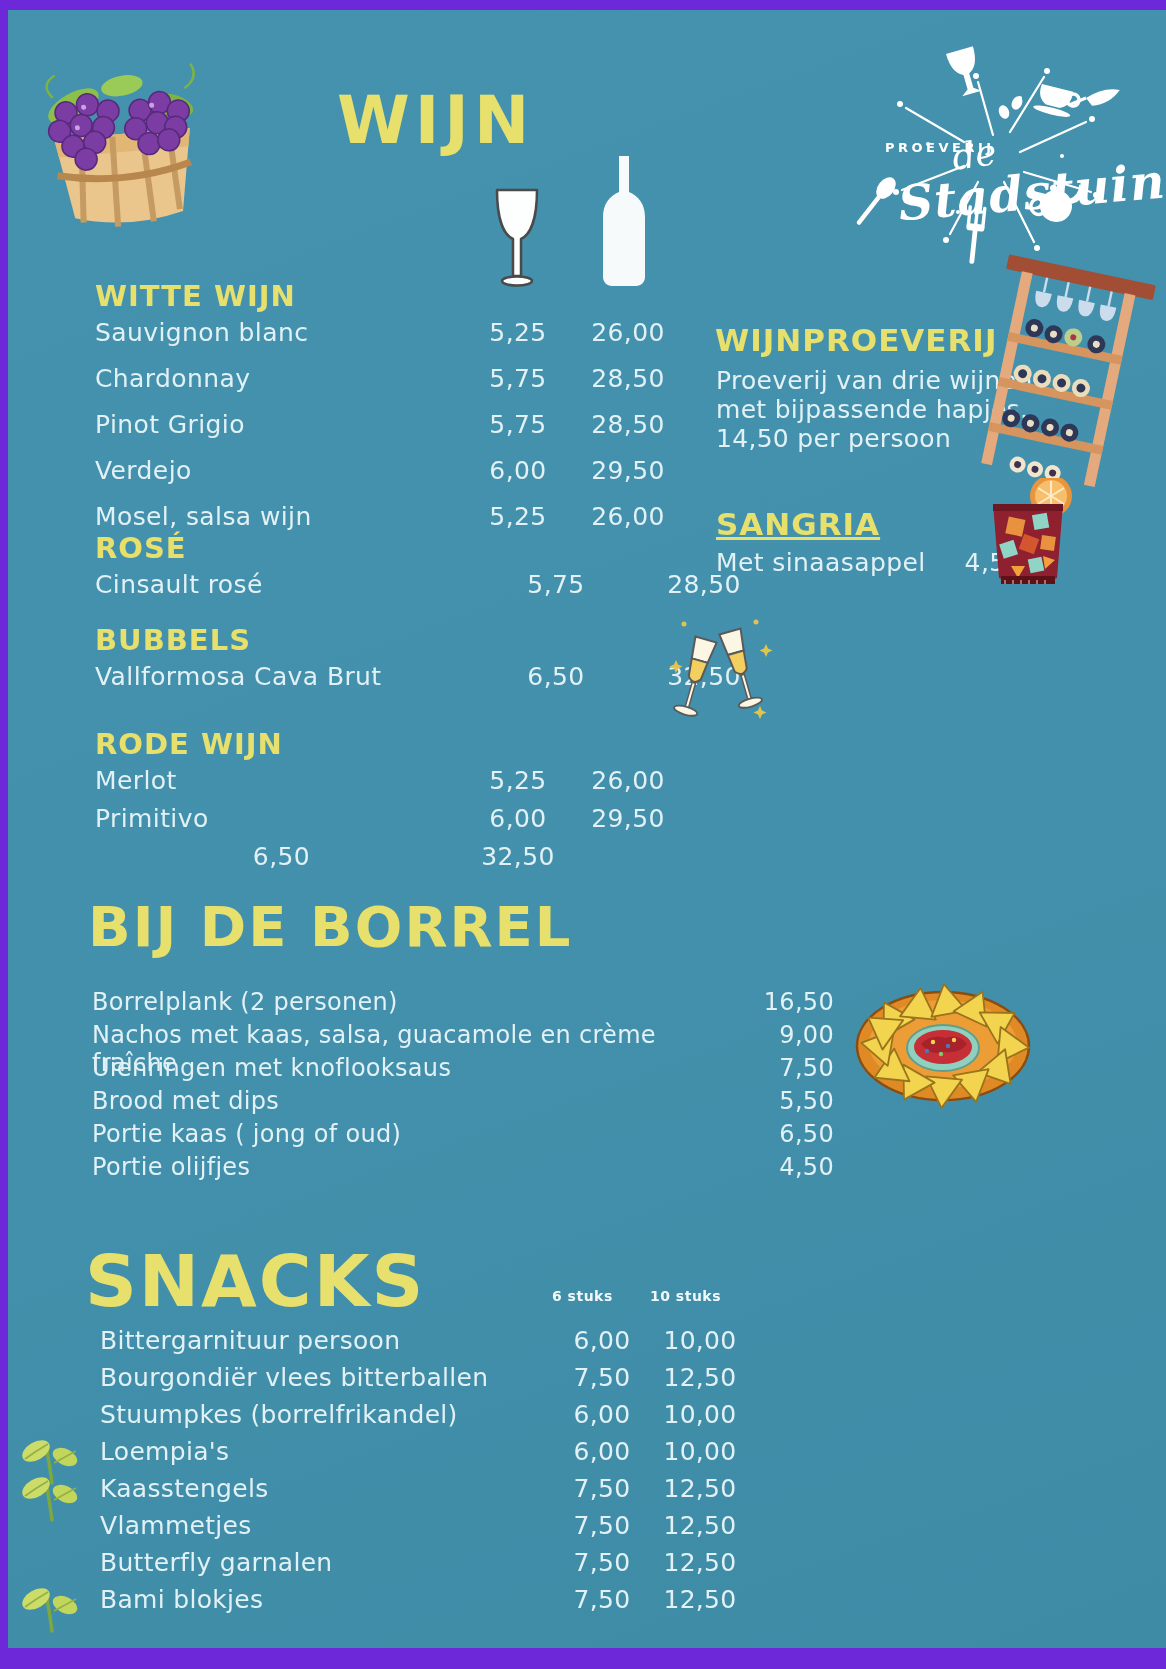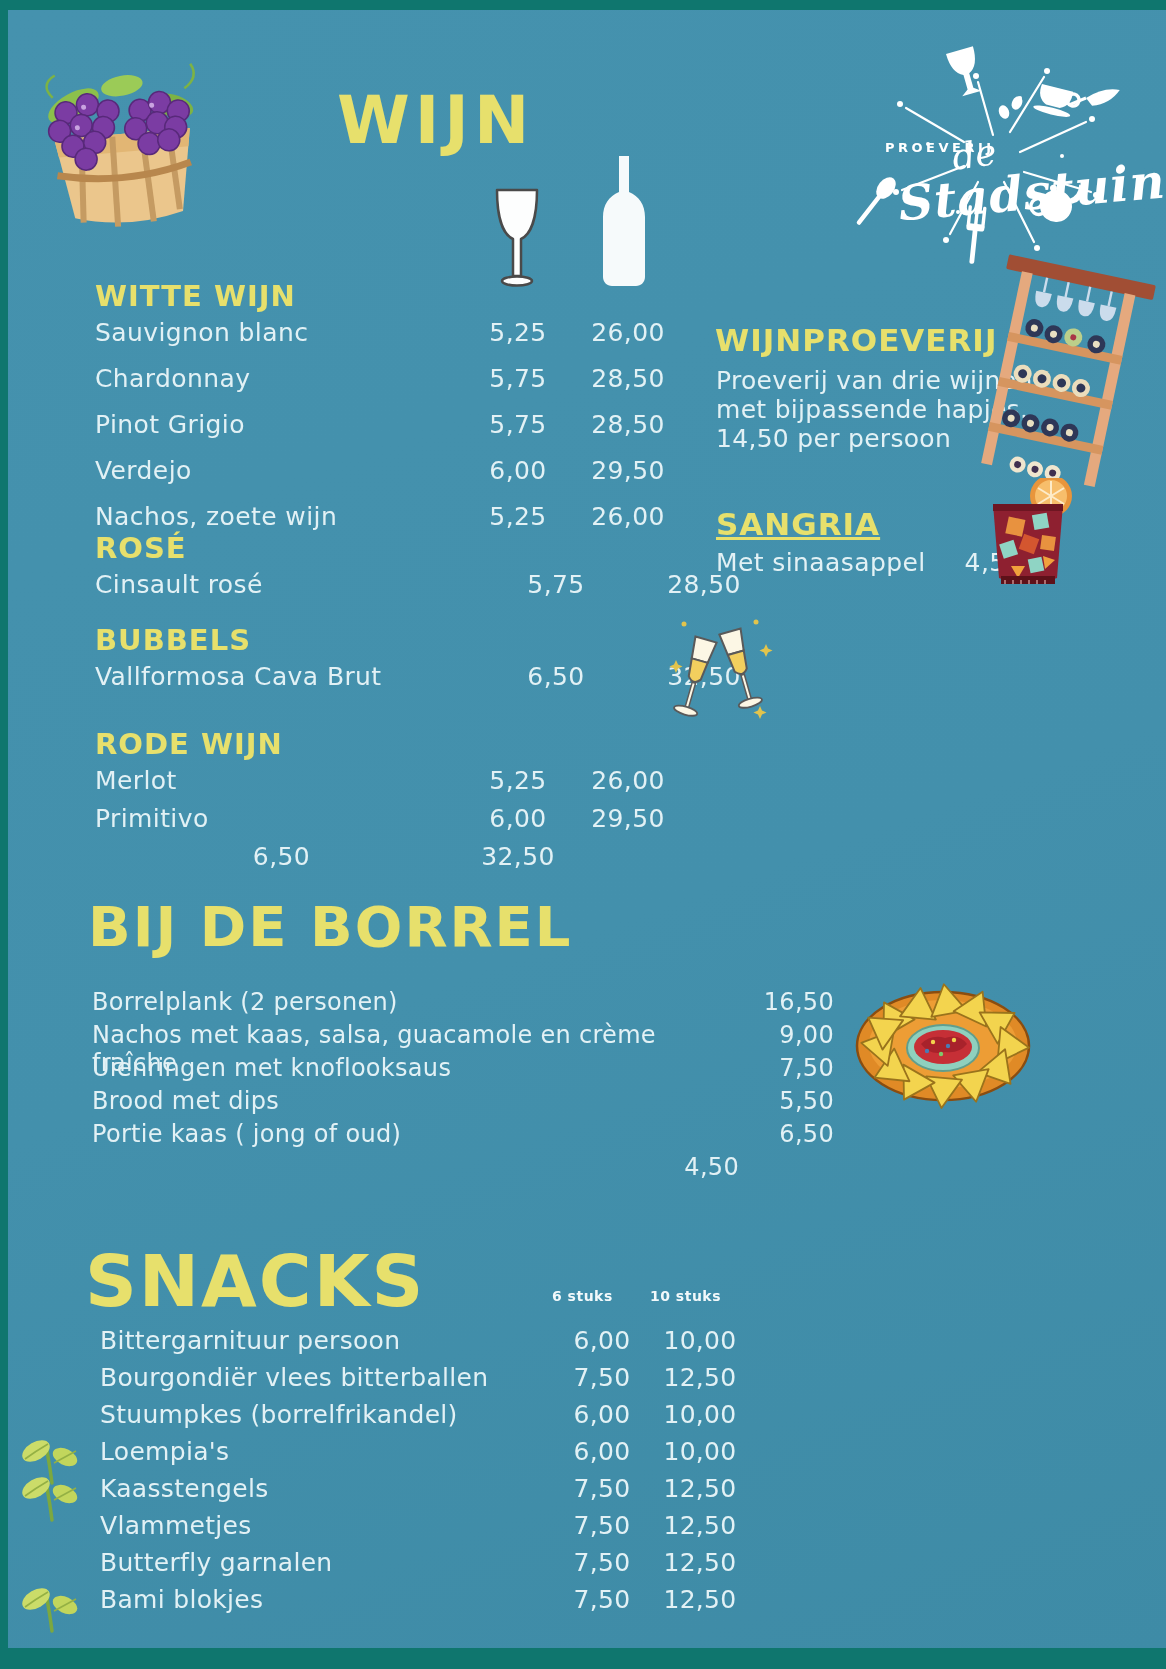--- a/index.html
+++ b/index.html
@@ -3,21 +3,21 @@
 <meta charset="utf-8">
 <style>
   :root{
     --background:#4390AC;
     --accent:#E7E06C;
     --text:#E2F1F5;
     --white:#FFFFFF;
   }
   *{box-sizing:border-box;margin:0;padding:0;}
   body{background:#f6f6f6;font-family:"DejaVu Sans","Liberation Sans",sans-serif;}
-  .page{position:relative;width:1166px;height:1669px;overflow:hidden;background:#0f766e;}
+  .page{position:relative;width:1166px;height:1669px;overflow:hidden;background:#6d28d9;}
   .card{position:absolute;left:8px;top:10px;width:1158px;height:1638px;
         background:linear-gradient(160deg,#4592AE 0%,var(--background) 55%,#3E8BA6 100%);}
   .abs{position:absolute;}
   
   .main-title{font-size:66px;font-weight:800;letter-spacing:5px;color:var(--accent);line-height:1;}
   .big-title{font-size:56px;font-weight:800;letter-spacing:2px;color:var(--accent);line-height:1.1;}
   .sec-h{font-size:29px;font-weight:700;letter-spacing:1px;color:var(--accent);line-height:36px;margin-bottom:4px;}
   .sub-h{font-size:31px;font-weight:700;letter-spacing:1px;color:var(--accent);line-height:36px;}
   .item-txt{color:var(--text);font-size:25px;letter-spacing:.4px;font-weight:400;}
   
@@ -192,21 +192,21 @@
           <span class="wprice">28,50</span>
         </div>
 
         <div class="wrow">
           <span class="wname">Verdejo</span>
           <span class="wprice">6,00</span>
           <span class="wprice">29,50</span>
         </div>
 
         <div class="wrow">
-          <span class="wname">Nachos, zoete wijn</span>
+          <span class="wname">Mosel, salsa wijn</span>
           <span class="wprice">5,25</span>
           <span class="wprice">26,00</span>
         </div>
       </div>
   </section>
 
   <section class="wine-sec" id="sec-rose" style="top:530px;">
     <h3 class="sec-h">ROSÉ</h3>
     <div>
 
@@ -410,20 +410,21 @@
         <span class="bname">Brood met dips</span>
         <span class="bprice">5,50</span>
       </div>
 
       <div class="brow">
         <span class="bname">Portie kaas ( jong of oud)</span>
         <span class="bprice">6,50</span>
       </div>
 
       <div class="brow">
+        <span class="bname">Portie olijfjes</span>
         <span class="bprice">4,50</span>
       </div>
     </div>
 
   <svg class="abs" style="left:853px;top:966px;" width="180" height="145" viewBox="0 0 180 145">
     <ellipse cx="90" cy="80" rx="86" ry="54" fill="#E08A26" stroke="#8A4D10" stroke-width="2.5"></ellipse>
     <ellipse cx="90" cy="78" rx="74" ry="44" fill="#ED9D35"></ellipse>
     <g fill="#F3D44E" stroke="#9A731C" stroke-width="1.8" stroke-linejoin="round">
       <path d="M0 -18 L18 12 L-18 12 Z" transform="translate(40,52) rotate(-30)"></path>
       <path d="M0 -18 L18 12 L-18 12 Z" transform="translate(66,40) rotate(5)"></path>

